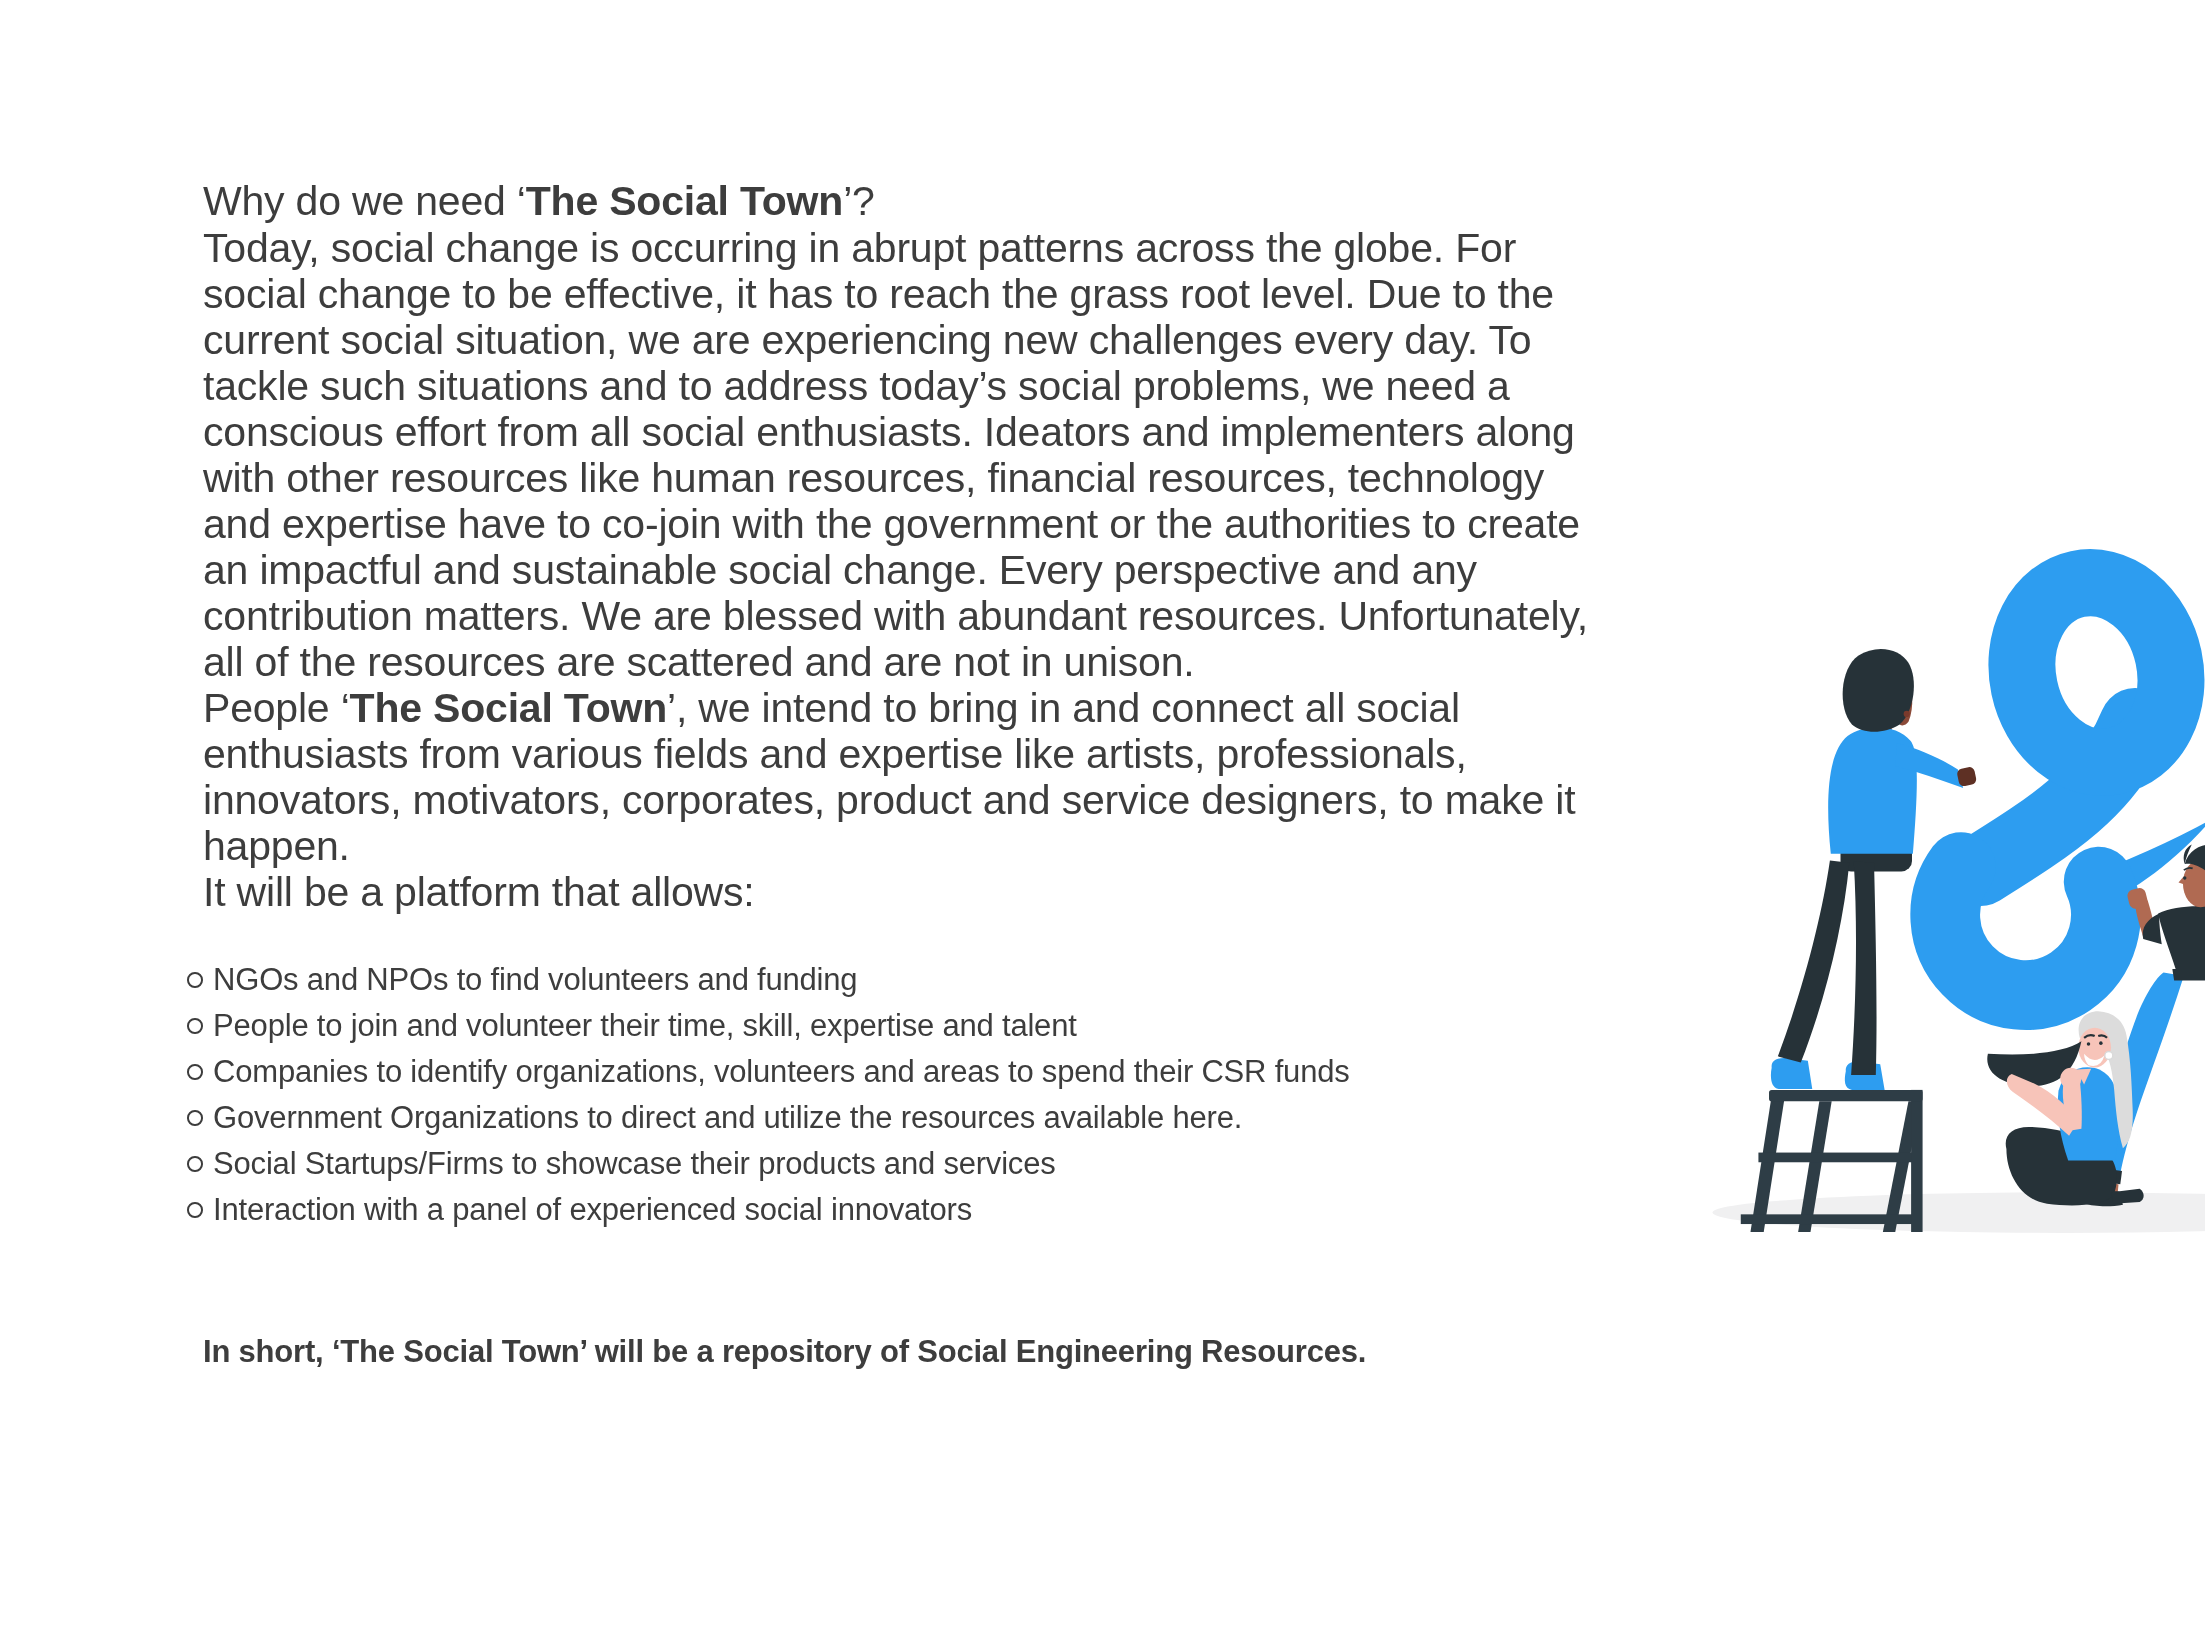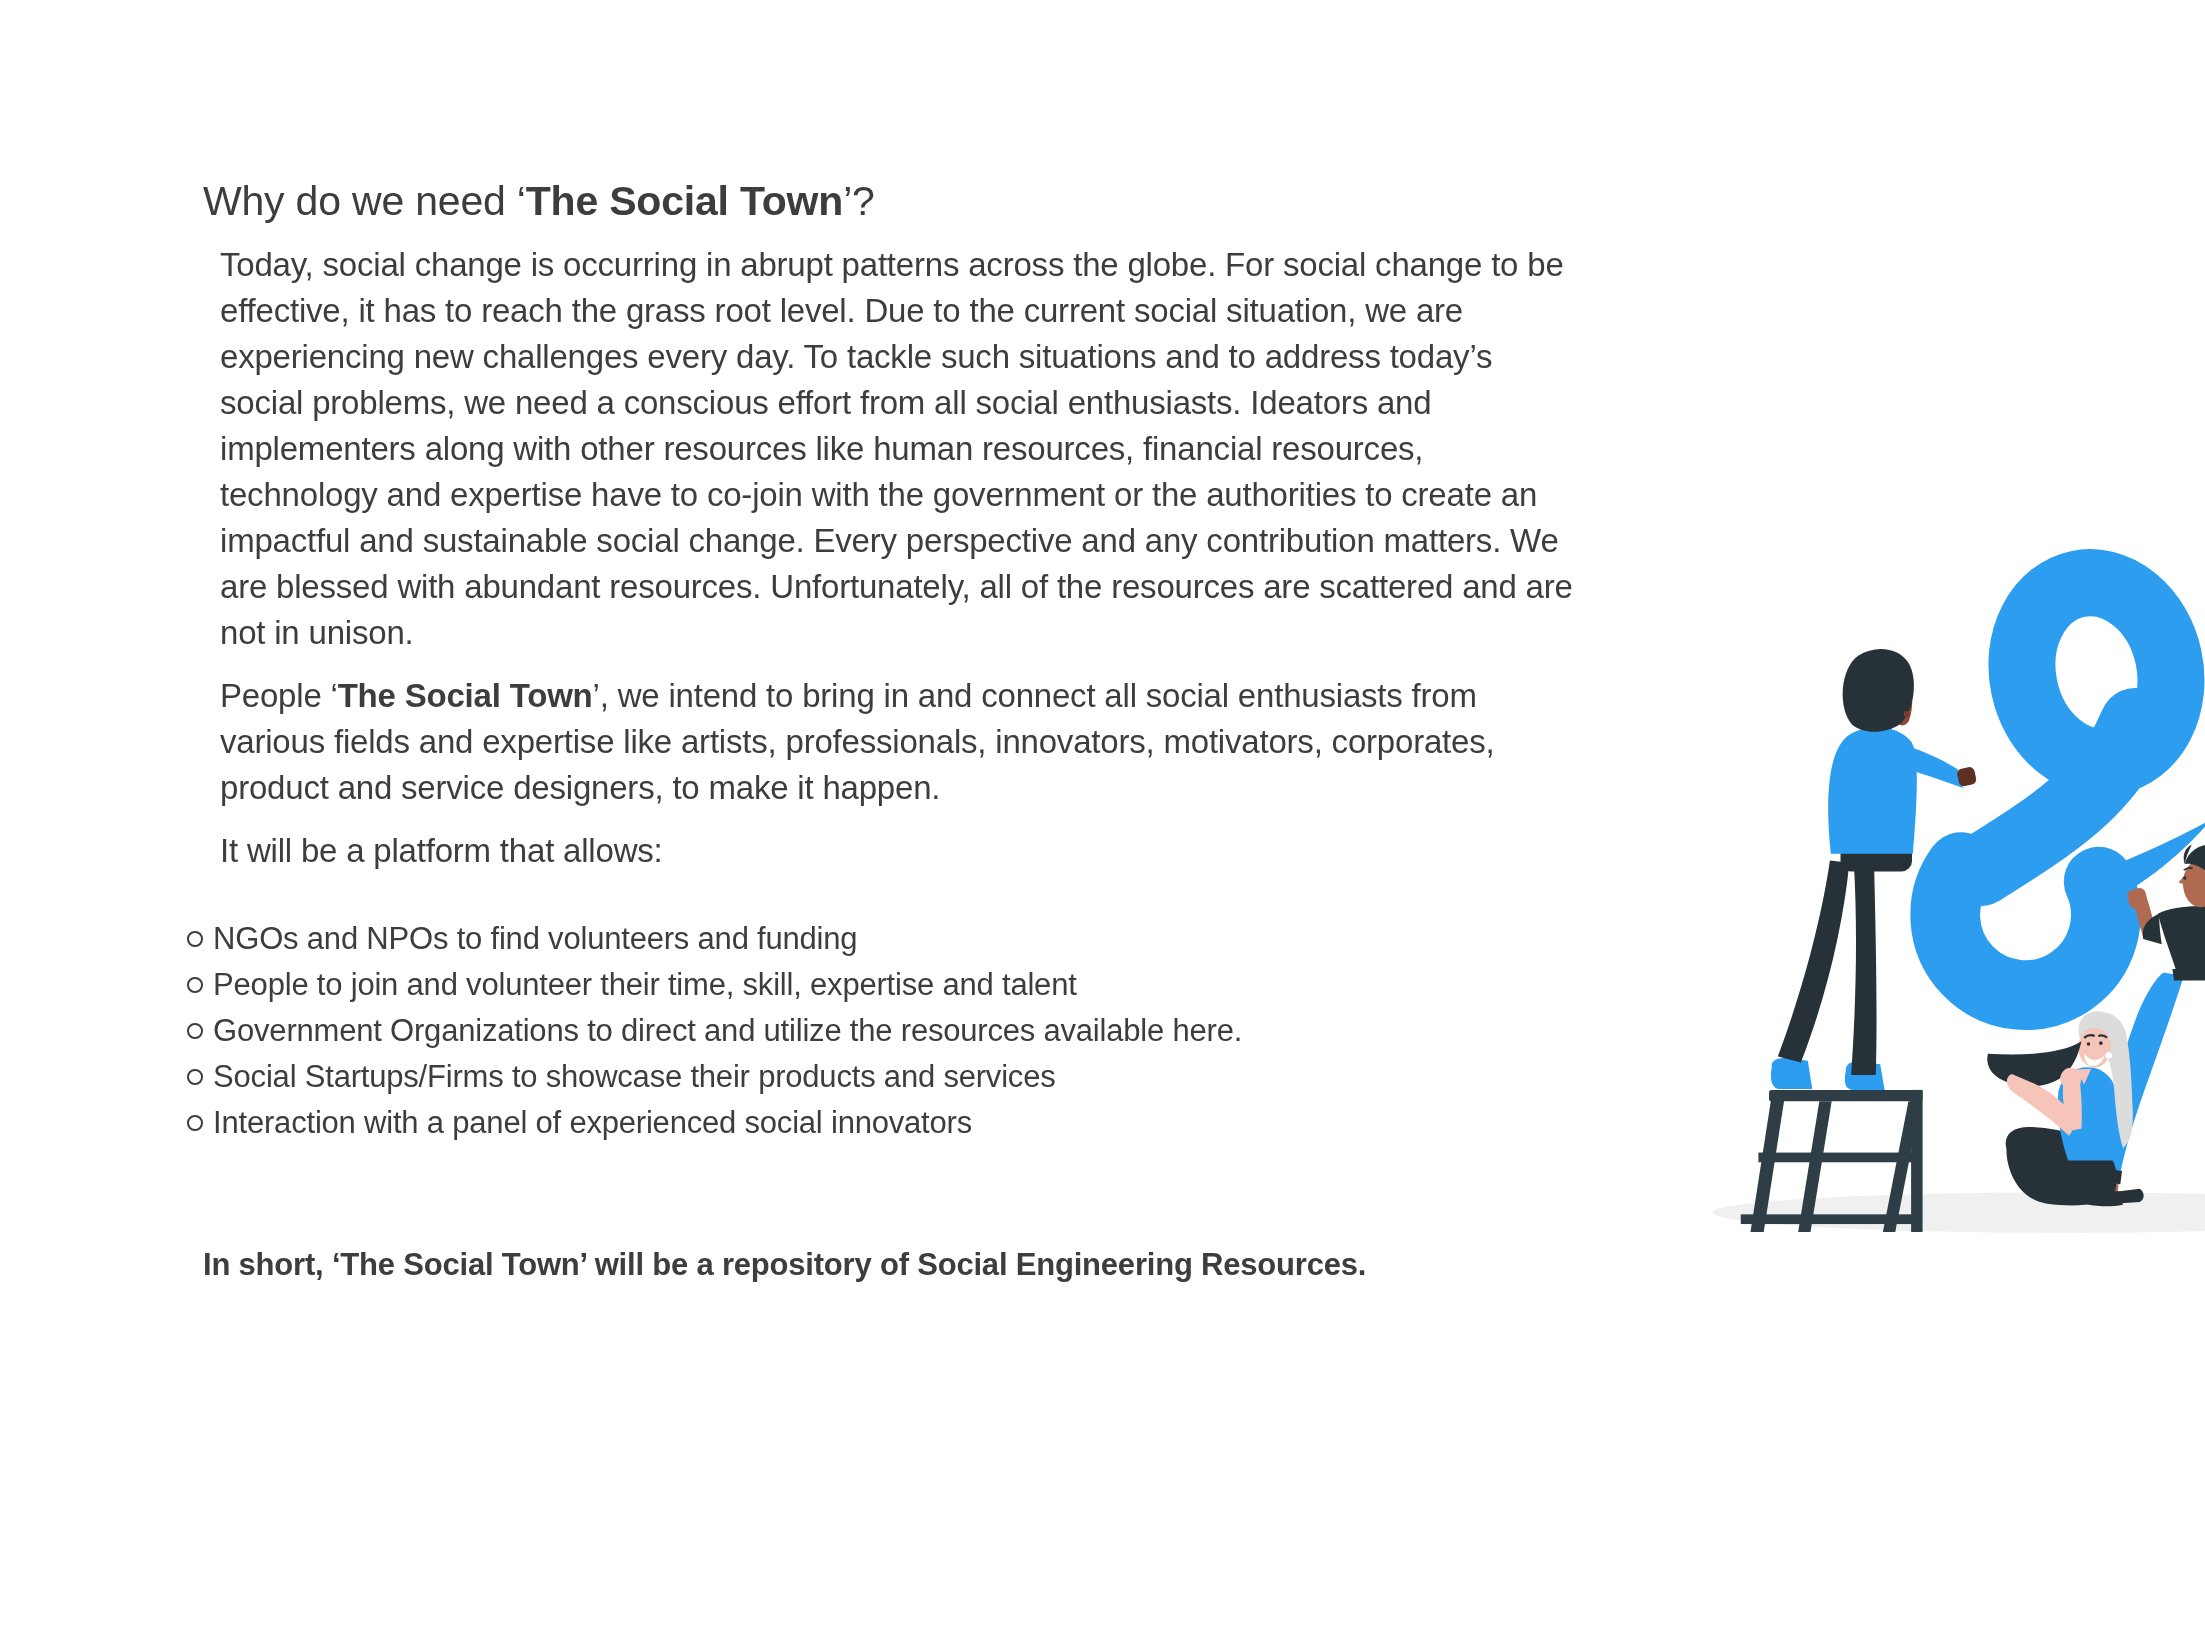--- a/index.html
+++ b/index.html
@@ -7,21 +7,21 @@
     --ladder:#2e3d46; --skin-dark:#8b4a38; --skin-darker:#5e3024; --skin-medium:#b06a52;
     --skin-light:#f7c4b9; --hair-gray:#dcdcdc; --ground-shadow:#f0f0f1;
   }
   html,body{margin:0;padding:0}
   body{width:2540px;height:1651px;background:var(--background);color:var(--text);
        font-family:"Liberation Sans",sans-serif;position:relative;overflow:hidden;
        -webkit-font-smoothing:antialiased}
   .content{position:absolute;left:203px;top:8px;width:1389px;letter-spacing:-0.2px}
   h1.title{margin:170px 0 0;font-size:41px;line-height:1.15;font-weight:400;color:var(--text)}
   h1.title strong{font-weight:700}
-  p.body{margin:17px;font-size:33px;line-height:46px;font-weight:400}
+  p.body{margin:0;font-size:41px;line-height:46px;font-weight:400}
   p.body strong{font-weight:700}
   .p1{margin-top:70px}
   .p2{margin-top:46px}
   .platform{margin-top:100px}
   ul.features{list-style:none;margin:42px 0 0 -16px;padding:0}
   ul.features li{display:flex;align-items:flex-start;font-size:31px;line-height:46px}
   .dot{flex:0 0 auto;width:11.5px;height:11.5px;border:2.2px solid var(--text);border-radius:50%;
        margin:15px 10.6px 0 0}
   p.summary{margin:96px 0 12px;font-size:31px;line-height:46px;font-weight:700}
   figure.illustration{position:absolute;left:1694px;top:525px;width:759px;height:715px;margin:0}
@@ -49,20 +49,24 @@
     <p class="body platform">It will be a platform that allows:</p>
 
     <ul class="features">
       <li>
           <span class="dot"></span>
           <span>NGOs and NPOs to find volunteers and funding</span>
         </li>
       <li>
           <span class="dot"></span>
           <span>People to join and volunteer their time, skill, expertise and talent</span>
+        </li>
+      <li>
+          <span class="dot"></span>
+          <span>Companies to identify organizations, volunteers and areas to spend their CSR funds</span>
         </li>
       <li>
           <span class="dot"></span>
           <span>Government Organizations to direct and utilize the resources available here.</span>
         </li>
       <li>
           <span class="dot"></span>
           <span>Social Startups/Firms to showcase their products and services</span>
         </li>
       <li>

